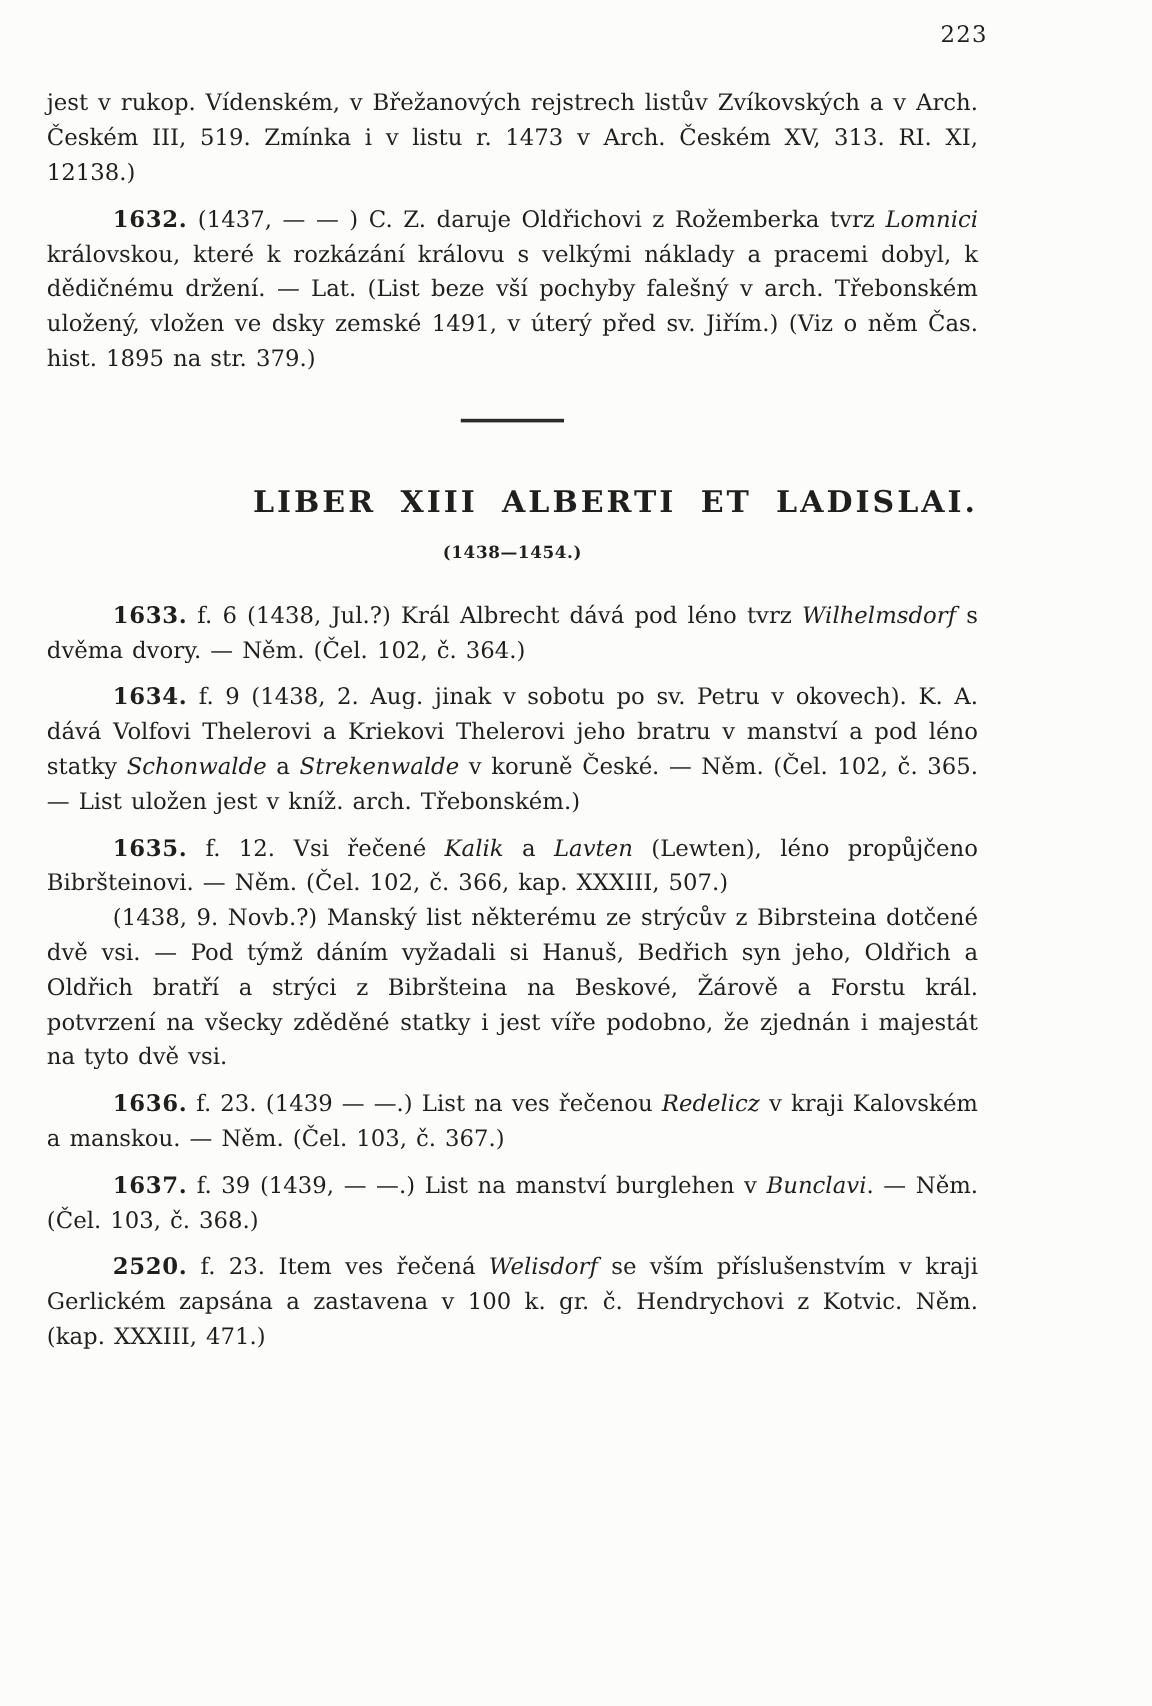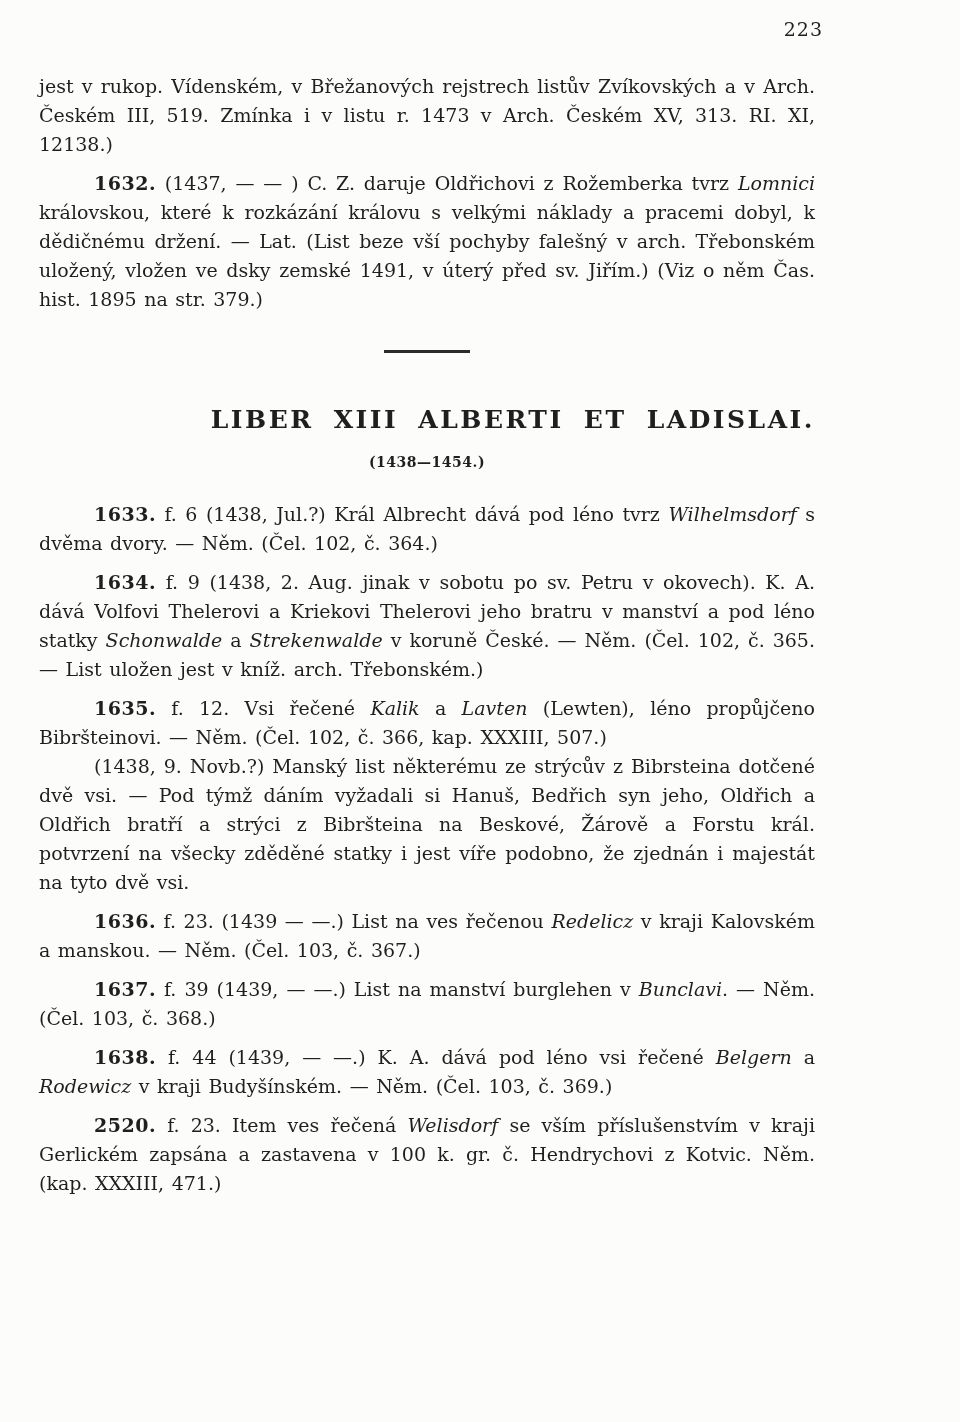--- a/index.html
+++ b/index.html
@@ -92,17 +92,16 @@
 
     <h2 class="liber-years">(1438—1454.)</h2>
 
     <div id="bottom-paragraphs">
         <p class="para indent entry"><b class="entry-num">1633.</b><span> f. 6 (1438, Jul.?) Král Albrecht dává pod léno tvrz </span><i>Wilhelmsdorf</i><span> s dvěma dvory. — Něm. (Čel. 102, č. 364.)</span></p>
         <p class="para indent entry"><b class="entry-num">1634.</b><span> f. 9 (1438, 2. Aug. jinak v sobotu po sv. Petru v okovech). K. A. dává Volfovi Thelerovi a Kriekovi Thelerovi jeho bratru v manství a pod léno statky </span><i>Schonwalde</i><span> a </span><i>Strekenwalde</i><span> v koruně České. — Něm. (Čel. 102, č. 365. — List uložen jest v kníž. arch. Třebonském.)</span></p>
         <p class="para indent entry"><b class="entry-num">1635.</b><span> f. 12. Vsi řečené </span><i>Kalik</i><span> a </span><i>Lavten</i><span> (Lewten), léno propůjčeno Bibršteinovi. — Něm. (Čel. 102, č. 366, kap. XXXIII, 507.)</span></p>
         <p class="para indent"><span>(1438, 9. Novb.?) Manský list některému ze strýcův z Bibrsteina dotčené dvě vsi. — Pod týmž dáním vyžadali si Hanuš, Bedřich syn jeho, Oldřich a Oldřich bratří a strýci z Bibršteina na Beskové, Žárově a Forstu král. potvrzení na všecky zděděné statky i jest víře podobno, že zjednán i majestát na tyto dvě vsi.</span></p>
         <p class="para indent entry"><b class="entry-num">1636.</b><span> f. 23. (1439 — —.) List na ves řečenou </span><i>Redelicz</i><span> v kraji Kalovském a manskou. — Něm. (Čel. 103, č. 367.)</span></p>
         <p class="para indent entry"><b class="entry-num">1637.</b><span> f. 39 (1439, — —.) List na manství burglehen v </span><i>Bunclavi</i><span>. — Něm. (Čel. 103, č. 368.)</span></p>
-        <p class="para indent entry"><b class="entry-num">1638.</b><span> f. 44 (1439, — —.) K. A. dává pod léno vsi řečené </span><i>Belgern</i><span> a </span><i>Rodewicz</i><span> v kraji Budyšínském. — Něm. (Čel. 103, č. 369.)</span></p>
         <p class="para indent entry"><b class="entry-num">2520.</b><span> f. 23. Item ves řečená </span><i>Welisdorf</i><span> se vším příslušenstvím v kraji Gerlickém zapsána a zastavena v 100 k. gr. č. Hendrychovi z Kotvic. Něm. (kap. XXXIII, 471.)</span></p>
       </div>
   </section>
 </div>
 
 </body></html>

